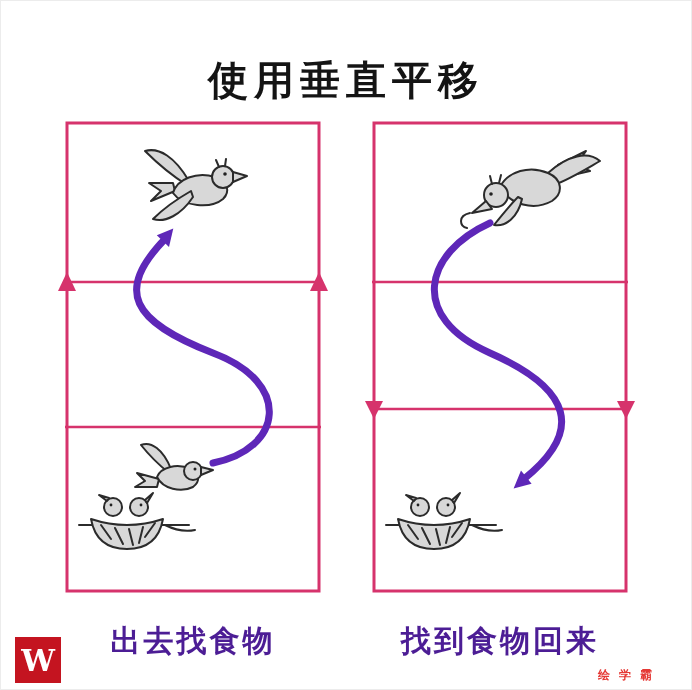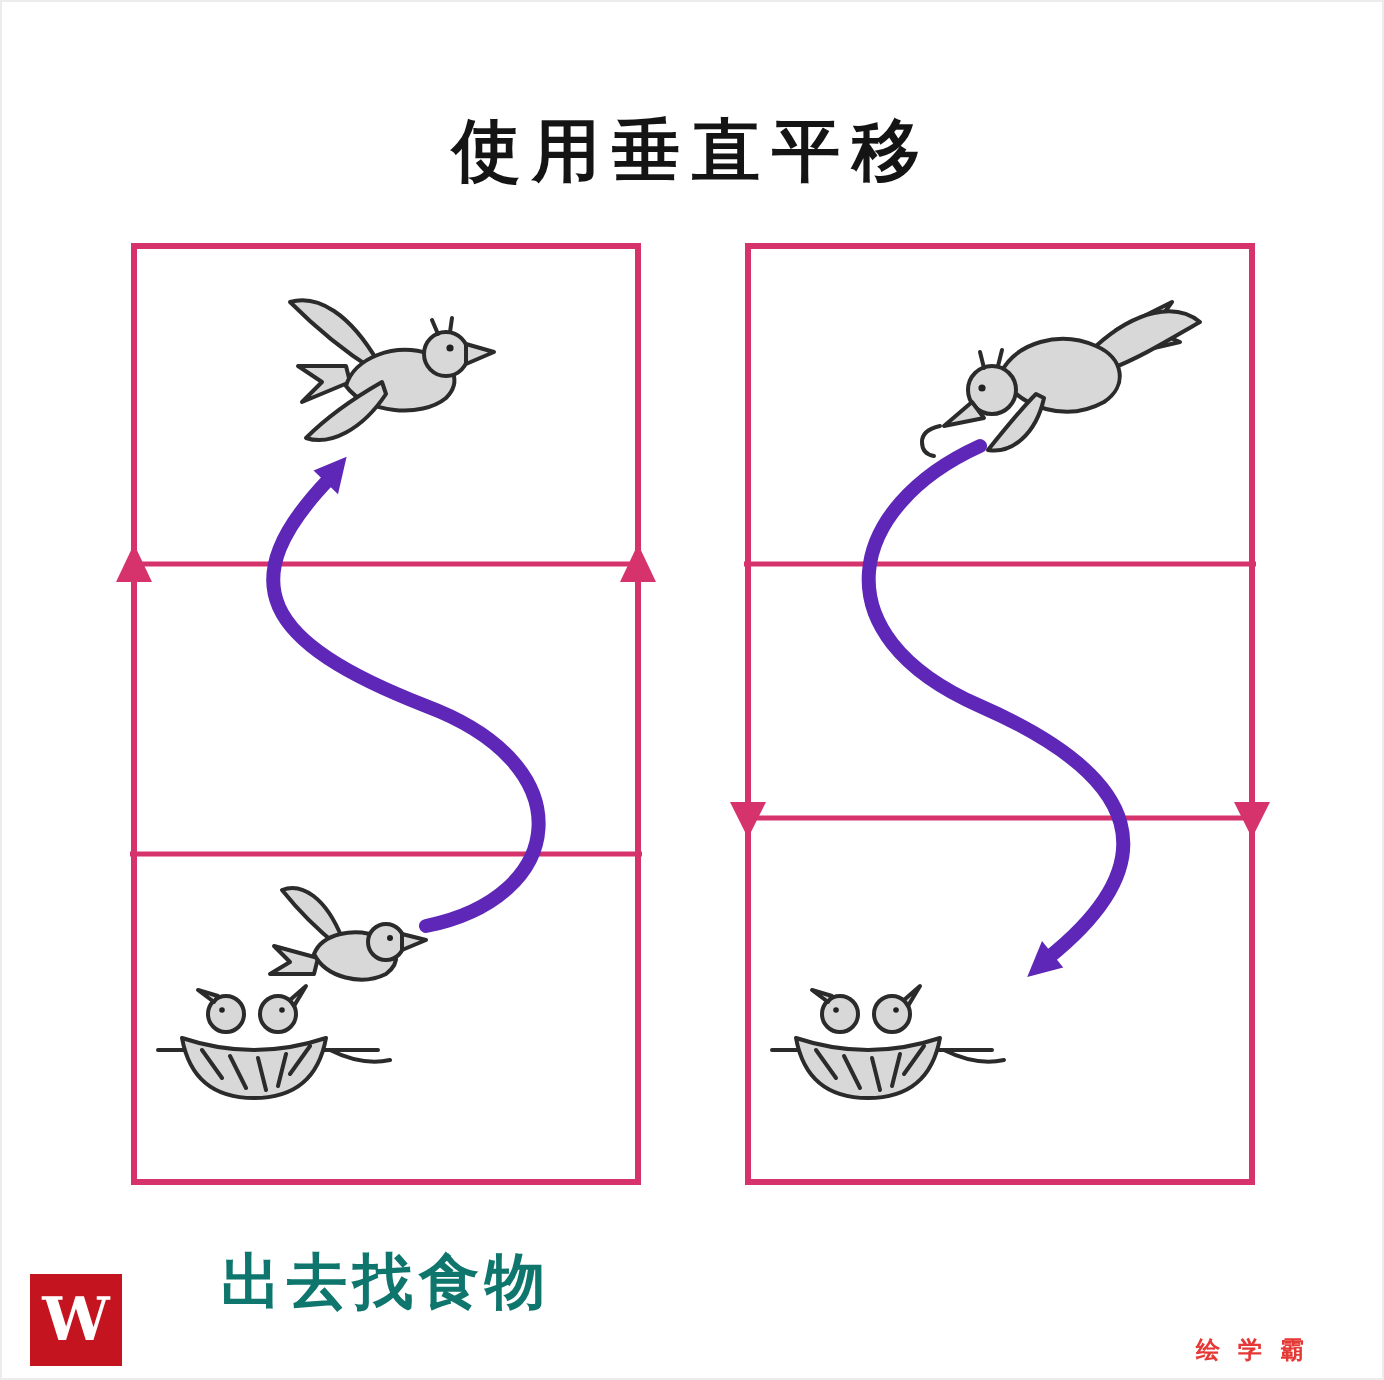--- a/index.html
+++ b/index.html
@@ -11,36 +11,36 @@
     --ink:#2b2b2b;
   }
   *{box-sizing:border-box;}
   body{margin:0;background:#ffffff;font-family:"Liberation Sans","DejaVu Sans",sans-serif;}
   .stage{
     position:relative;width:692px;height:690px;background:#ffffff;
     border:1px solid #ececec;overflow:hidden;
   }
   .title{
     position:absolute;top:52px;left:0;width:100%;text-align:center;
-    font-size:34px;font-weight:700;color:#141414;letter-spacing:6px;
+    font-size:40px;font-weight:700;color:#141414;letter-spacing:6px;
   }
   .panel{position:absolute;top:120px;width:256px;height:472px;}
   .panel-left{left:64px;}
   .panel-right{left:371px;}
   .panel svg{overflow:visible;display:block;}
   .frame{fill:none;stroke:var(--frame);stroke-width:3;}
   .divline{stroke:var(--frame);stroke-width:2.5;}
   .tick{fill:var(--frame);}
   .scurve{fill:none;stroke:var(--arrow);stroke-width:7;stroke-linecap:round;}
   .ah{fill:var(--arrow);}
   .bird-body{fill:var(--bird-fill);stroke:var(--ink);stroke-width:2;stroke-linejoin:round;}
   .ink{stroke:var(--ink);fill:none;stroke-width:2;stroke-linecap:round;}
   .caption{
     position:absolute;top:620px;width:300px;text-align:center;
-    font-size:30px;font-weight:700;color:#0f766e;letter-spacing:3px;
+    font-size:30px;font-weight:700;color:#4c1d95;letter-spacing:3px;
   }
   .caption-left{left:42px;}
   .caption-right{left:349px;}
   .logo{
     position:absolute;left:14px;top:636px;width:46px;height:46px;
     background:var(--logo-bg);color:#ffffff;display:flex;align-items:center;justify-content:center;
     font-weight:700;font-size:30px;font-family:"DejaVu Serif","Liberation Serif",serif;
   }
   .brand{
     position:absolute;right:30px;top:666px;color:var(--brand-text);
@@ -138,19 +138,20 @@
         <circle class="bird-body" cx="74" cy="386" r="9"></circle>
         <path class="bird-body" d="M 80 379 L 88 372 L 82 382 Z"></path>
         <circle cx="76" cy="384" r="1.4" fill="#222"></circle>
         <path class="bird-body" d="M 26 398 C 30 420, 44 428, 62 428 C 80 428, 94 420, 98 398 C 74 406, 50 406, 26 398 Z"></path>
         <path class="ink" d="M 36 404 l 10 14 M 50 407 l 8 16 M 64 408 l 4 16 M 78 406 l -4 16 M 90 402 l -10 14"></path>
       </g>
     </svg>
   </div>
 
   <div class="caption caption-left">出去找食物</div>
+  <div class="caption caption-right">找到食物回来</div>
 
   <div class="logo">
     <span>W</span>
   </div>
   <div class="brand">绘学霸</div>
 
 </div>
 
 </body></html>

